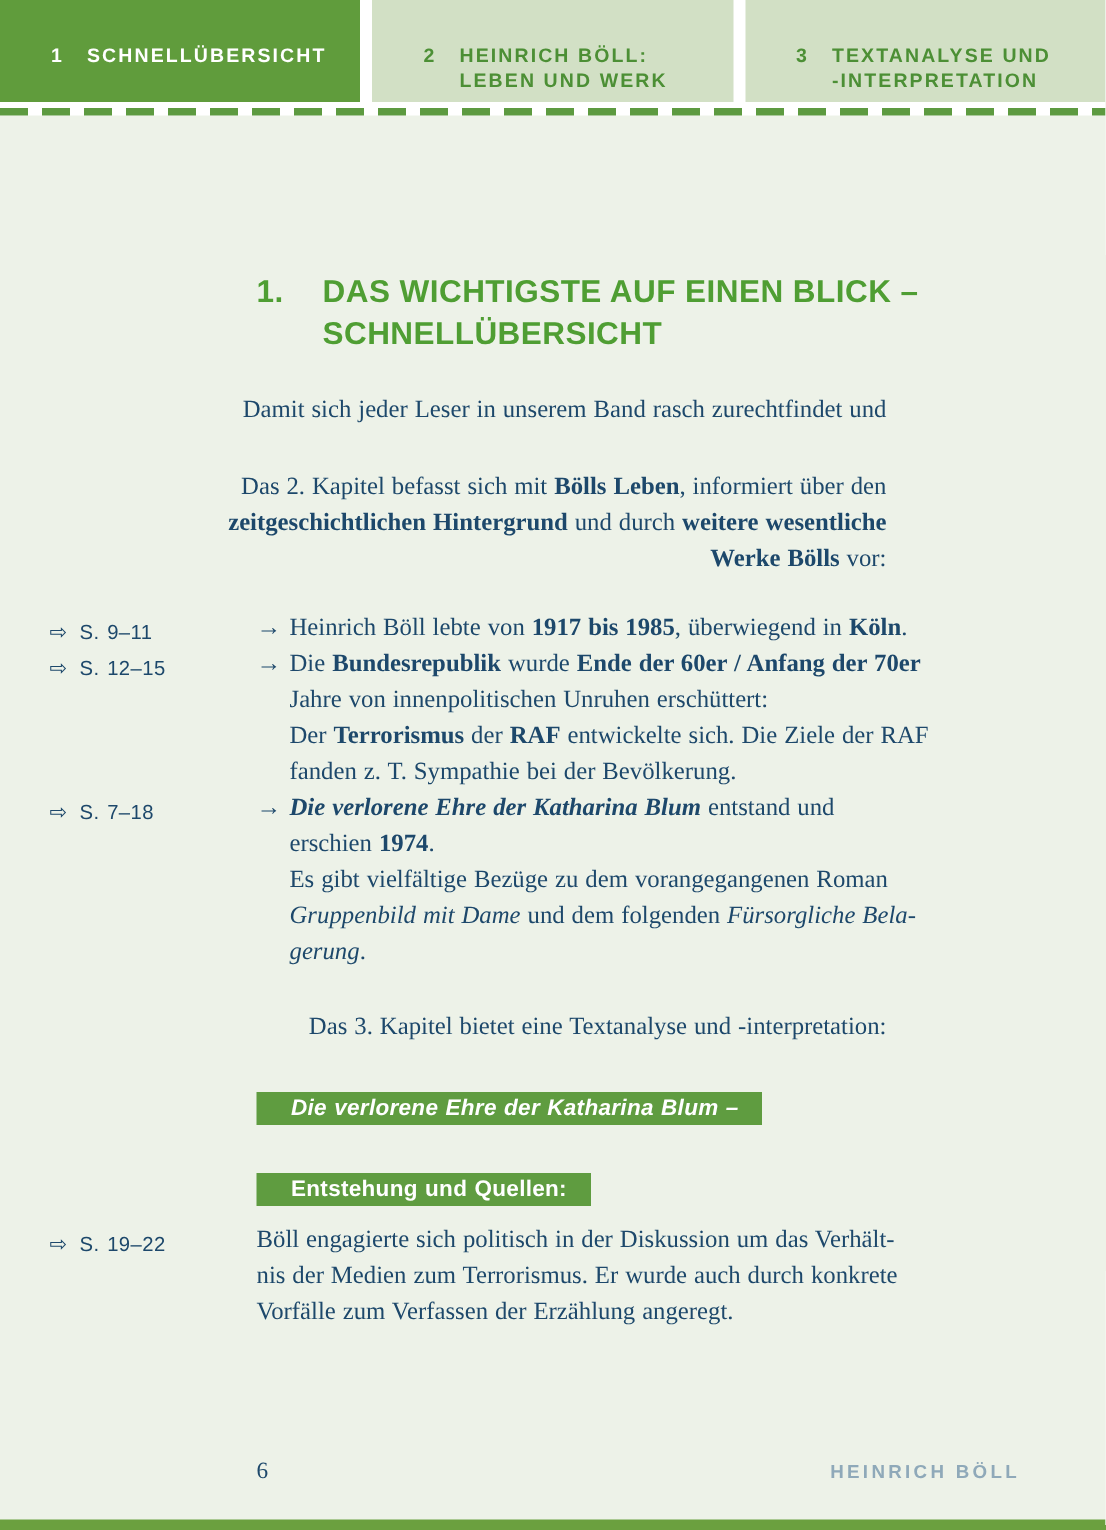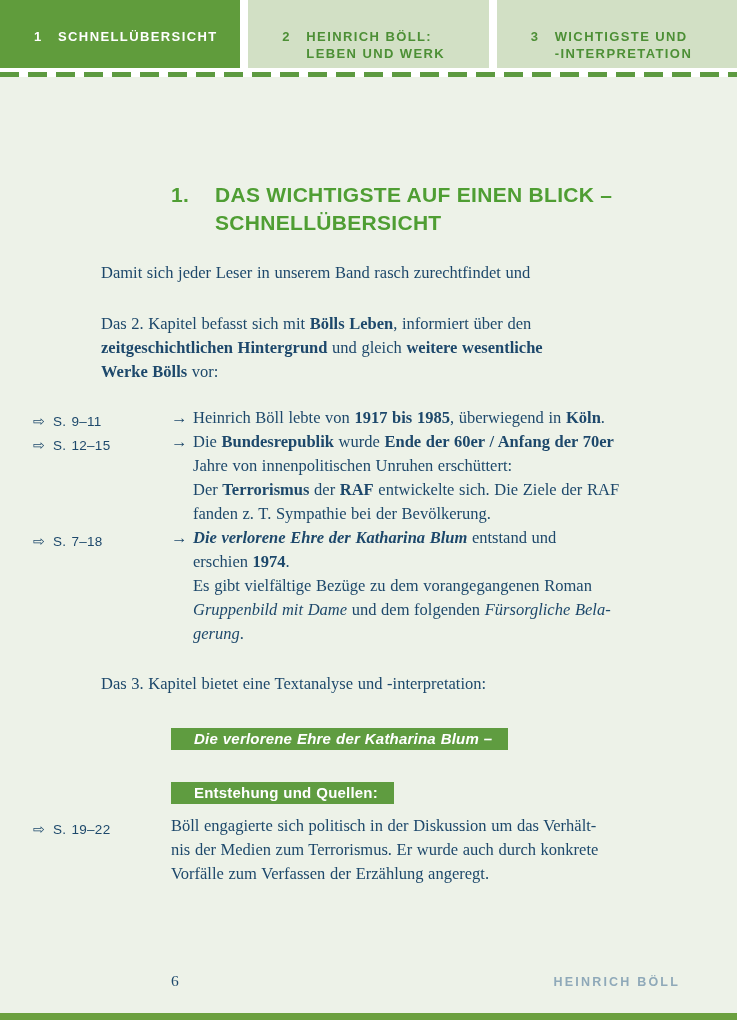--- a/index.html
+++ b/index.html
@@ -29,21 +29,21 @@
   }
   
   .title {
     display:flex; margin:104px 40px 0 171px;
     color:#4f9e33; font-family:"Liberation Sans", sans-serif;
     font-weight:bold; font-size:21px; line-height:28px; letter-spacing:0.3px;
   }
   .title .tnum { width:44px; flex:0 0 auto; }
   
   .body-text { font-size:16.5px; line-height:24px; word-spacing:0.5px; }
-  .para { margin:24px 30px 0 101px; width:520px; }
+  .para { margin:24px 30px 0 71px; width:520px;text-align:right; }
   .p2 { margin-top:27px; }
   .p3 { margin-top:26px; }
   .b { font-weight:bold; }
   .i { font-style:italic; }
   .list { margin-top:22px; }
   .row { position:relative; margin-left:171px; width:530px; }
   .row .item { display:flex; }
   .row .bullet { width:22px; flex:0 0 auto; }
   .pref {
     position:absolute; left:-138px; top:3px; white-space:nowrap;
@@ -92,41 +92,41 @@
       <div class="tab">
         <span class="num">2</span>
         <span class="lbl">
           <span class="line">HEINRICH BÖLL:</span>
           <span class="line">LEBEN UND WERK</span>
         </span>
       </div>
       <div class="tab">
         <span class="num">3</span>
         <span class="lbl">
-          <span class="line">WICHTIGSTE UND</span>
+          <span class="line">TEXTANALYSE UND</span>
           <span class="line">-INTERPRETATION</span>
         </span>
       </div>
     </div>
     <div class="dashes"></div>
   </div>
 
   <div class="title">
     <span class="tnum">1.</span>
     <span>
       <span class="line" style="display:block">DAS WICHTIGSTE AUF EINEN BLICK –</span>
       <span class="line" style="display:block">SCHNELLÜBERSICHT</span>
     </span>
   </div>
 
   <div class="body-text">
 
     <p class="para"><span>Damit sich jeder Leser in unserem Band rasch zurechtfindet und</span><br></p>
 
-    <p class="para p2"><span>Das 2. Kapitel befasst sich  mit </span><span class="b">Bölls Leben</span><span>, informiert über den</span><br><span class="b">zeitgeschichtlichen Hintergrund</span><span> und gleich </span><span class="b">weitere wesentliche</span><br><span class="b">Werke Bölls</span><span> vor:</span></p>
+    <p class="para p2"><span>Das 2. Kapitel befasst sich  mit </span><span class="b">Bölls Leben</span><span>, informiert über den</span><br><span class="b">zeitgeschichtlichen Hintergrund</span><span> und durch </span><span class="b">weitere wesentliche</span><br><span class="b">Werke Bölls</span><span> vor:</span></p>
 
     <div class="list">
 
       <div class="row">
         <span class="pref"><span class="pico">⇨</span><span>S. 9–11</span></span>
         <div class="item">
           <span class="bullet">→</span>
           <div><span>Heinrich Böll lebte von </span><span class="b">1917 bis 1985</span><span>, überwiegend in </span><span class="b">Köln</span><span>.</span></div>
         </div>
       </div>

